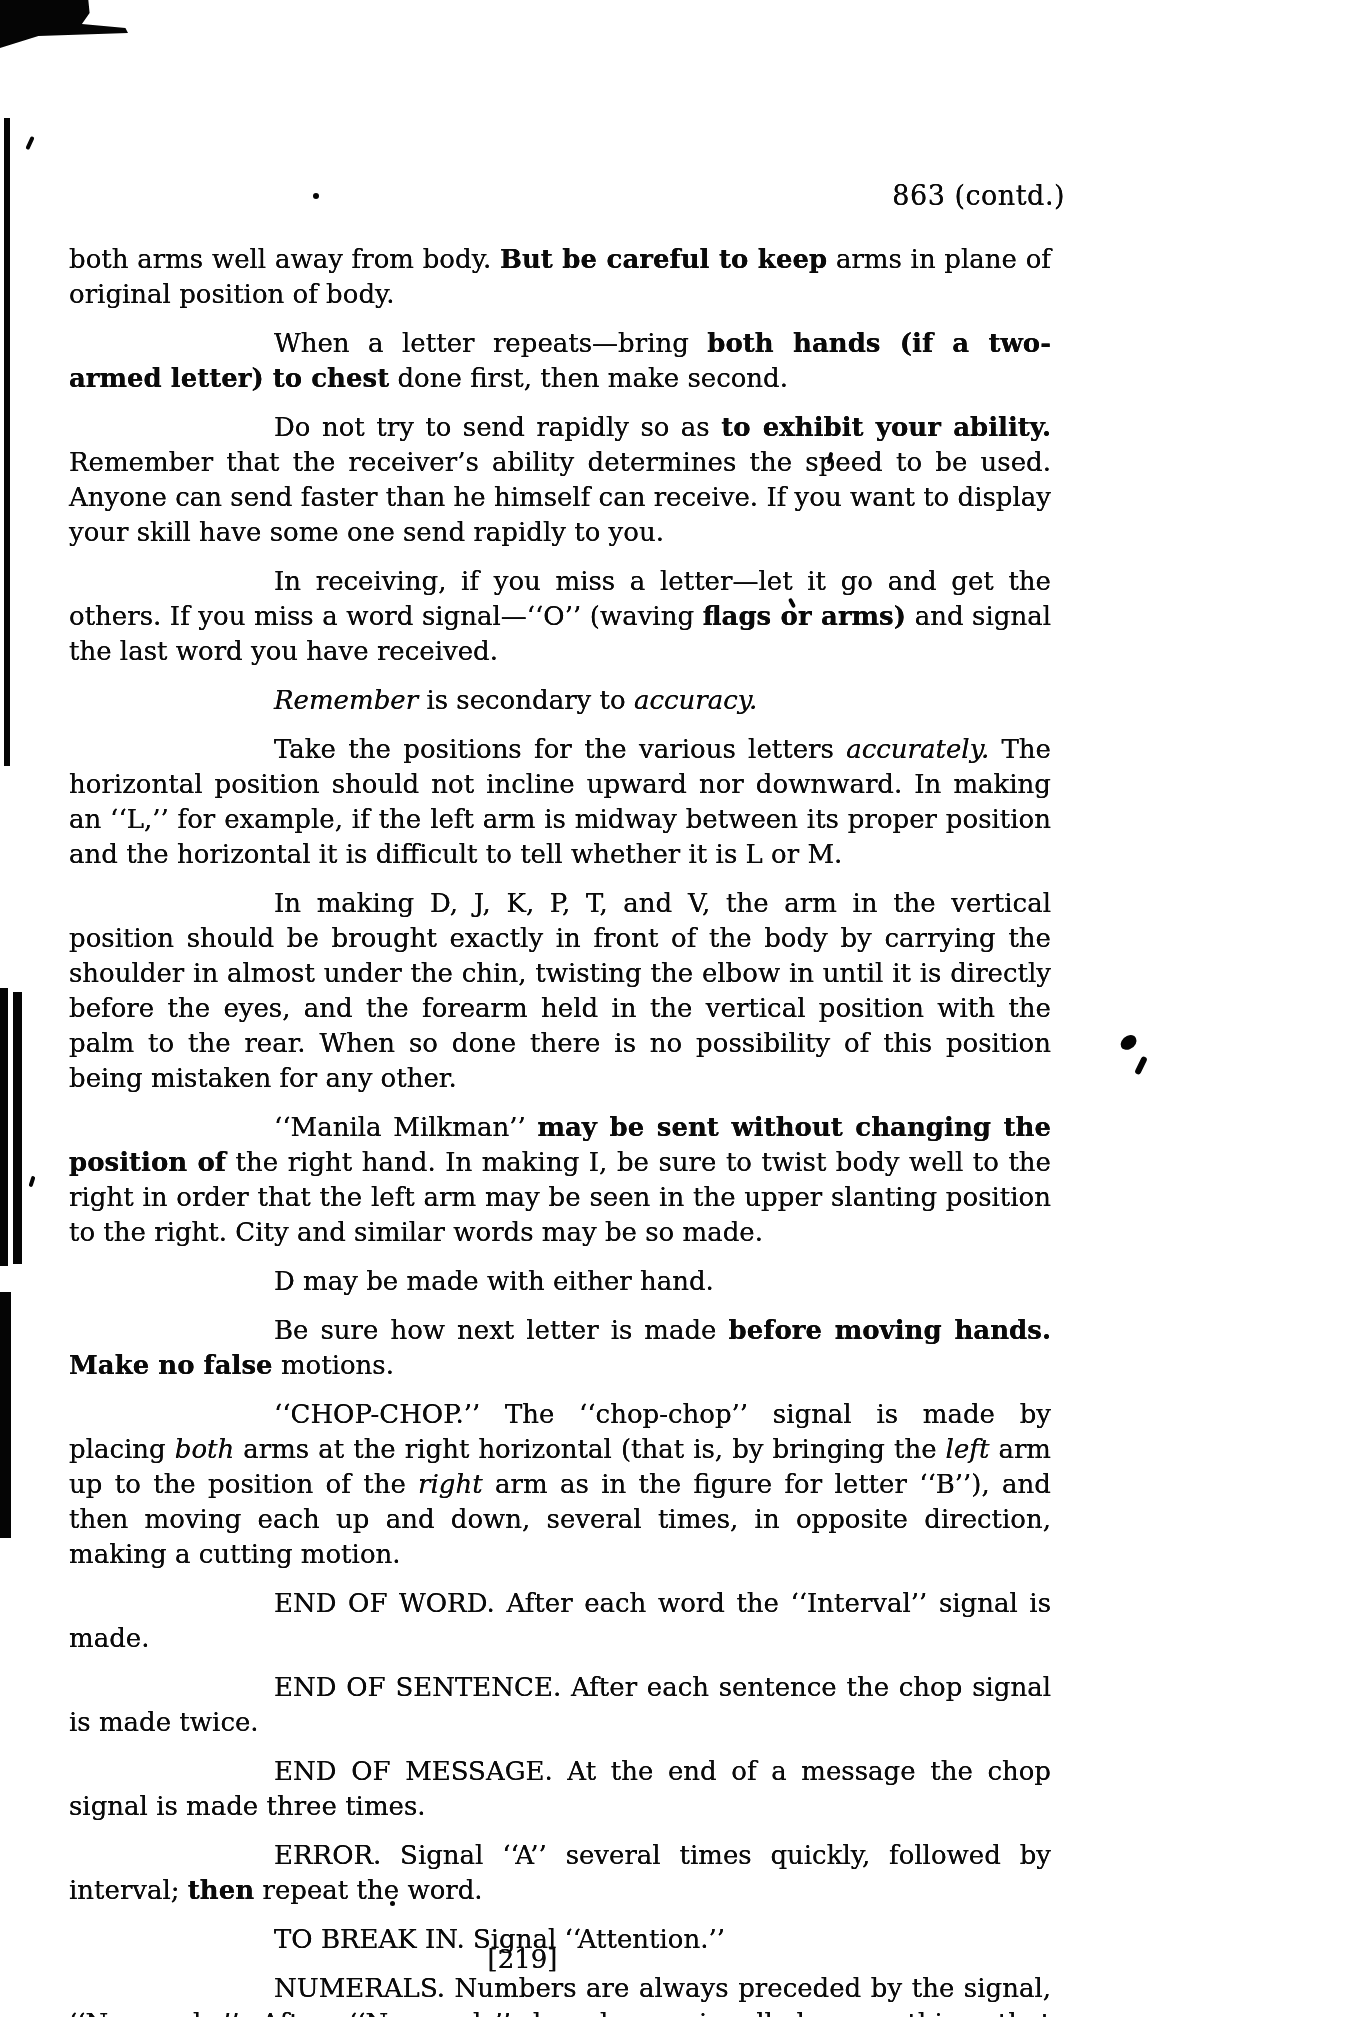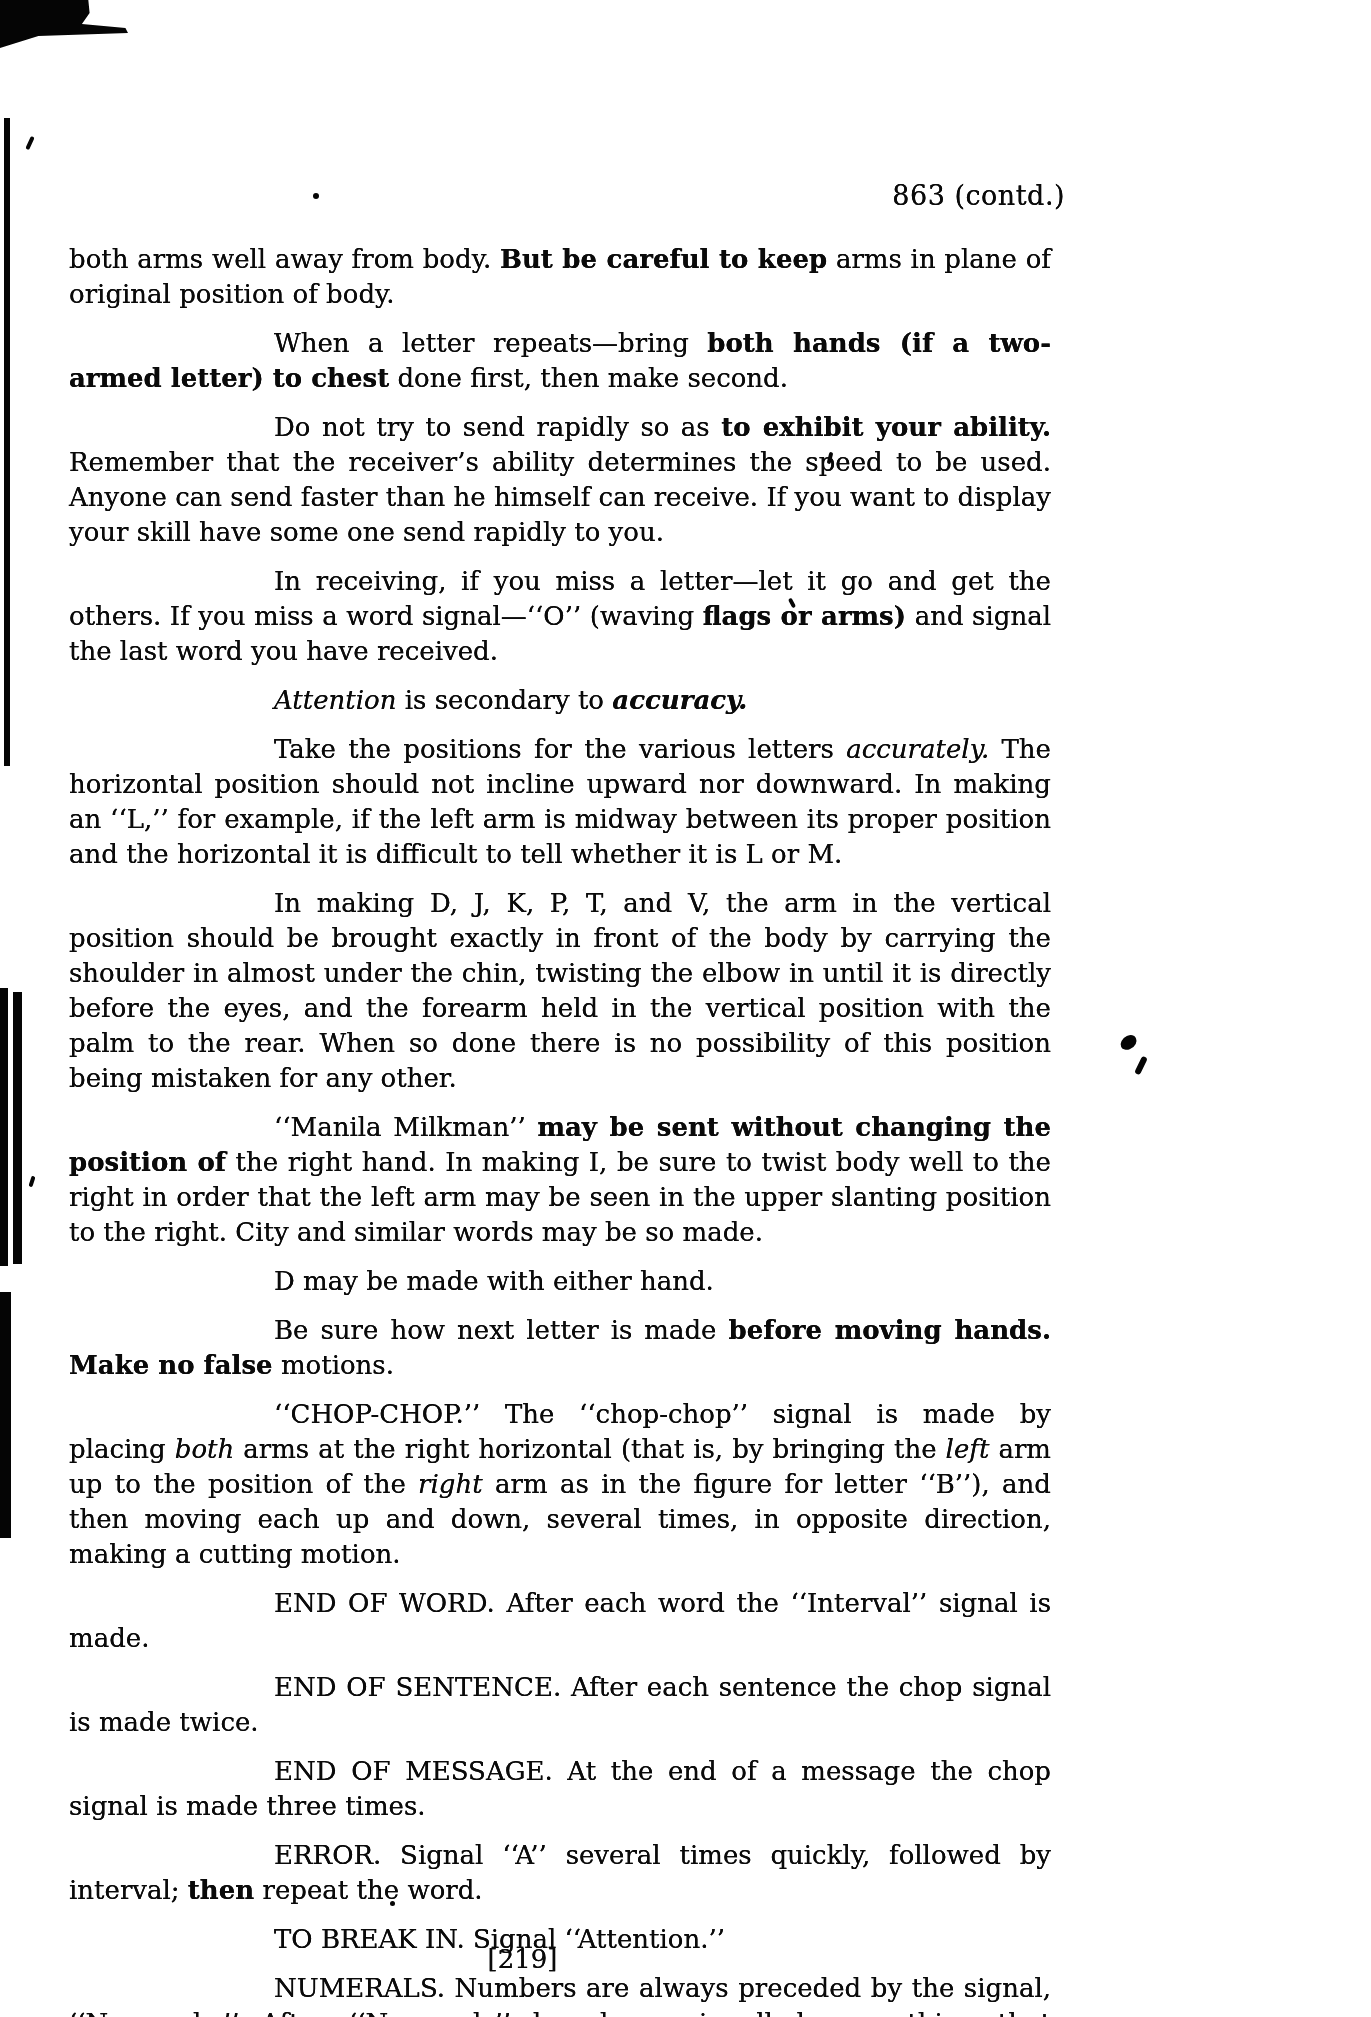--- a/index.html
+++ b/index.html
@@ -36,21 +36,21 @@
     text-shadow: 0 0 0.45px #0a0a0a;
   }
   .para {
     margin: 14px;
     text-align: justify;
     text-justify: inter-word;
   }
   .para.indent { text-indent: 205px; }
   .seg.b  { font-weight: bold; }
   .seg.i  { font-style: italic; }
-  .seg.bi { font-weight: bold; font-style: italic; }
+  .seg.bi { font-weight: normal; font-style: italic; }
   .page-footer {
     position: absolute;
     top: 1944px;
     left: 0;
     width: 1045px;
     text-align: center;
     font-size: 26px;
     font-weight: normal;
     text-shadow: 0 0 0.4px #0a0a0a;
   }
@@ -92,21 +92,21 @@
   <div class="artifact blob-right"></div>
   <div class="artifact comma-right"></div>
 
   <div class="page-header">863  (contd.)</div>
 
   <div class="document-body">
       <p class="para"><span class="seg">both arms well away from body.  </span><span class="seg b">But be careful to keep</span><span class="seg"> arms in plane of original position of body.</span></p>
       <p class="para indent"><span class="seg">When a letter repeats—bring </span><span class="seg b">both hands (if a two-armed letter) to chest</span><span class="seg"> done first, then make second.</span></p>
       <p class="para indent"><span class="seg">Do not try to send rapidly so as </span><span class="seg b">to exhibit your ability.</span><span class="seg">  Remember that the receiver’s ability determines the speed to be used.  Anyone can send faster than he himself can receive.  If you want to display your skill have some one send rapidly to you.</span></p>
       <p class="para indent"><span class="seg">In receiving, if you miss a letter—let it go and get the others.  If you miss a word signal—‘‘O’’ (waving </span><span class="seg b">flags or arms)</span><span class="seg"> and signal the last word you have received.</span></p>
-      <p class="para indent"><span class="seg i">Attention</span><span class="seg"> is secondary to </span><span class="seg bi">accuracy.</span></p>
+      <p class="para indent"><span class="seg i">Remember</span><span class="seg"> is secondary to </span><span class="seg bi">accuracy.</span></p>
       <p class="para indent"><span class="seg">Take the positions for the various letters </span><span class="seg i">accurately.</span><span class="seg">  The horizontal position should not incline upward nor downward.  In making an ‘‘L,’’ for example, if the left arm is midway between its proper position and the horizontal it is difficult to tell whether it is L or M.</span></p>
       <p class="para indent"><span class="seg">In making D, J, K, P, T, and V, the arm in the vertical position should be brought exactly in front of the body by carrying the shoulder in almost under the chin, twisting the elbow in until it is directly before the eyes, and the forearm held in the vertical position with the palm to the rear.  When so done there is no possibility of this position being mistaken for any other.</span></p>
       <p class="para indent"><span class="seg">‘‘Manila Milkman’’ </span><span class="seg b">may be sent without changing the position of</span><span class="seg"> the right hand.  In making I, be sure to twist body well to the right in order that the left arm may be seen in the upper slanting position to the right.  City and similar words may be so made.</span></p>
       <p class="para indent"><span class="seg">D may be made with either hand.</span></p>
       <p class="para indent"><span class="seg">Be sure how next letter is made </span><span class="seg b">before moving hands.  Make no false</span><span class="seg"> motions.</span></p>
       <p class="para indent"><span class="seg">‘‘CHOP-CHOP.’’  The ‘‘chop-chop’’ signal is made by placing </span><span class="seg i">both</span><span class="seg"> arms at the right horizontal (that is, by bringing the </span><span class="seg i">left</span><span class="seg"> arm up to the position of the </span><span class="seg i">right</span><span class="seg"> arm as in the figure for letter ‘‘B’’), and then moving each up and down, several times, in opposite direction, making a cutting motion.</span></p>
       <p class="para indent"><span class="seg">END OF WORD.  After each word the ‘‘Interval’’ signal is made.</span></p>
       <p class="para indent"><span class="seg">END OF SENTENCE.  After each sentence the chop signal is made twice.</span></p>
       <p class="para indent"><span class="seg">END OF MESSAGE.  At the end of a message the chop signal is made three times.</span></p>
       <p class="para indent"><span class="seg">ERROR.  Signal ‘‘A’’ several times quickly, followed by interval; </span><span class="seg b">then</span><span class="seg"> repeat the word.</span></p>

